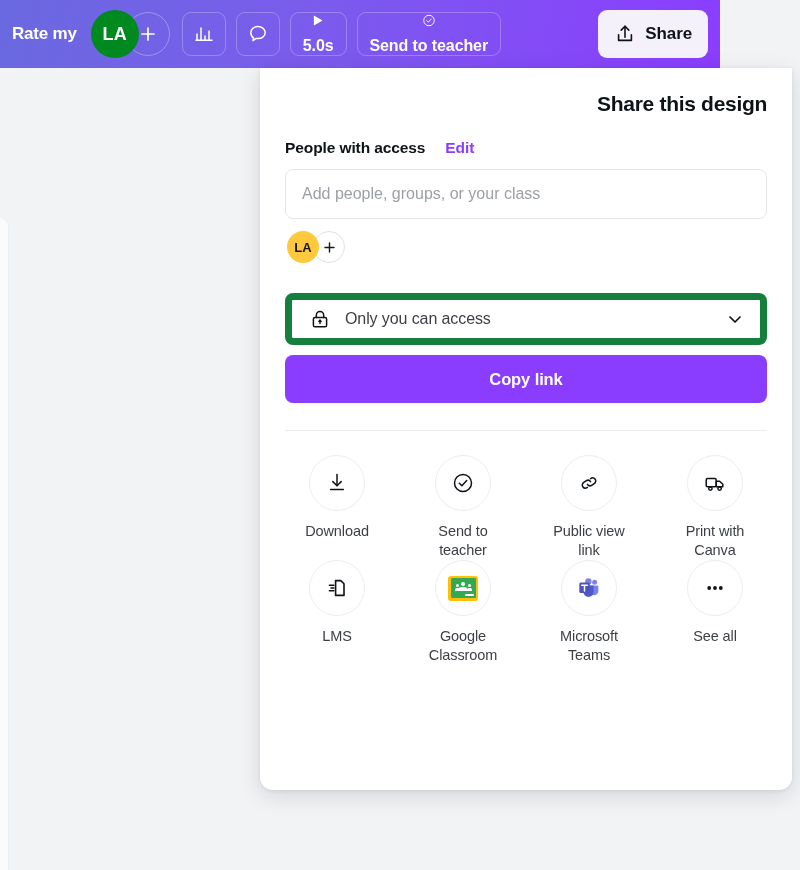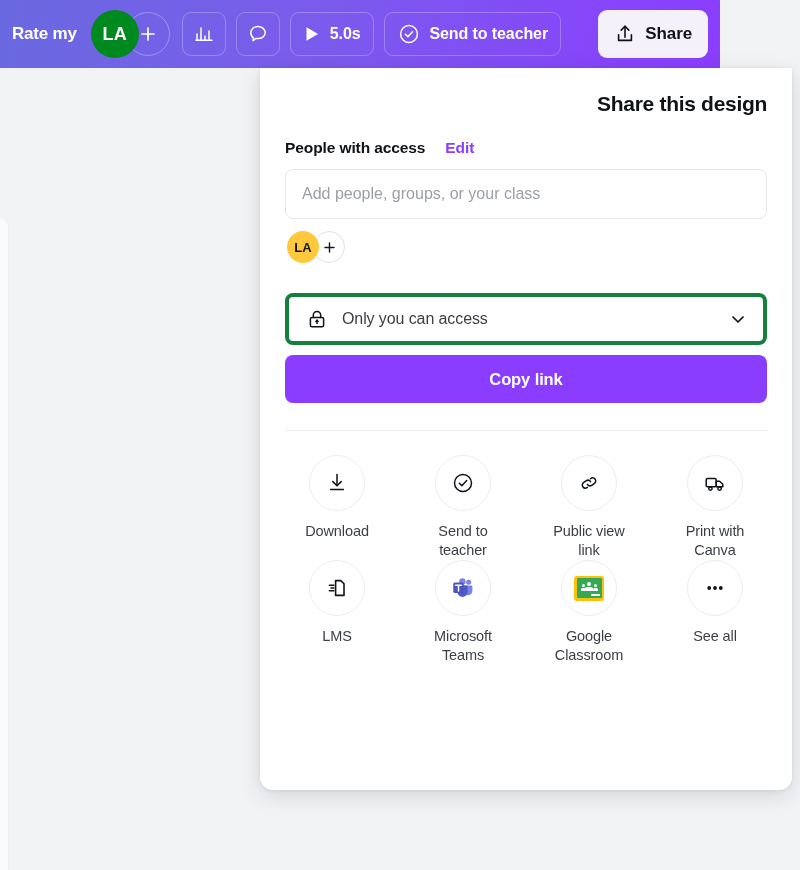--- a/index.html
+++ b/index.html
@@ -93,20 +93,21 @@
     height: 44px;
     border-radius: 9px;
     border: 1.5px solid rgba(255,255,255,0.26);
     display: flex;
     align-items: center;
     justify-content: center;
     color: #fff;
     background: transparent;
     padding: 0 12px;
     gap: 9px;
+    flex-direction: column;
   }
   .tb-btn.square { width: 44px; padding: 0; }
   .tb-btn .lbl {
     font-size: 16px;
     font-weight: bold;
     white-space: nowrap;
     letter-spacing: -0.1px;
   }
   .tb-btn svg { display: block; }
 
@@ -225,21 +226,21 @@
     font-size: 16.5px;
     font-weight: bold;
     color: #0e1318;
     letter-spacing: -0.2px;
     margin-bottom: 13px;
   }
 
   #access-select {
     width: 100%;
     height: 52px;
-    border: 4px solid #15803d;
+    border: 7px solid #15803d;
     border-radius: 8px;
     display: flex;
     align-items: center;
     padding: 0 14px 0 16px;
     gap: 13px;
     background: #fff;
   }
   #access-select .sel-text {
     flex: 1;
     font-size: 16px;
@@ -478,51 +479,51 @@
         <svg width="26" height="26" viewBox="0 0 26 26">
           <path d="M11.6 5.6h5.2l3.2 3.2v11.6h-8.4z" fill="none" stroke="#0e1318" stroke-width="1.6" stroke-linejoin="round"></path>
           <path d="M5.4 10.2h4.4M7 13h2.8M5.4 15.8h4.4" stroke="#0e1318" stroke-width="1.6" stroke-linecap="round"></path>
         </svg>
       </div>
       <div class="action-label">LMS</div>
     </div>
 
     <div class="action-item">
       <div class="action-circle">
-        <svg width="28" height="28" viewBox="0 0 28 28">
-          <circle cx="19.6" cy="8.2" r="2.5" fill="#7b83eb"></circle>
-          <circle cx="13.4" cy="7.4" r="3.2" fill="#7b83eb"></circle>
-          <path d="M15.6 11.4h6.8a1 1 0 0 1 1 1v4.4a4.4 4.4 0 0 1-8.8 0v-4.4a1 1 0 0 1 1-1z" fill="#7b83eb"></path>
-          <path d="M9.4 11.4h8.2a1 1 0 0 1 1 1v5.4a5.1 5.1 0 0 1-10.2 0v-5.4a1 1 0 0 1 1-1z" fill="#5059c9"></path>
-          <rect x="4.3" y="8.6" width="10.4" height="10.4" rx="1.5" fill="#4b53bc"></rect>
-          <path d="M6.6 11.3h5.8M9.5 11.3v5.6" stroke="#ffffff" stroke-width="1.5" stroke-linecap="round"></path>
-        </svg>
-      </div>
-      <div class="action-label">Microsoft Teams</div>
-    </div>
-
-    <div class="action-item">
-      <div class="action-circle">
         <div class="gc-icon">
           <div class="gc-inner">
             <div class="gc-p" style="width:4px;height:4px;left:10.5px;top:4px;"></div>
             <div class="gc-bar" style="width:8px;height:4px;left:8.5px;top:9px;border-radius:2px 2px 0 0;"></div>
             <div class="gc-p" style="width:3px;height:3px;left:5px;top:6px;"></div>
             <div class="gc-bar" style="width:5px;height:3px;left:4px;top:10px;border-radius:1.5px 1.5px 0 0;"></div>
             <div class="gc-p" style="width:3px;height:3px;left:17px;top:6px;"></div>
             <div class="gc-bar" style="width:5px;height:3px;left:16px;top:10px;border-radius:1.5px 1.5px 0 0;"></div>
             <div class="gc-bar" style="width:9px;height:2px;left:14px;top:15.5px;"></div>
           </div>
         </div>
       </div>
       <div class="action-label">Google Classroom</div>
     </div>
 
     <div class="action-item">
       <div class="action-circle">
+        <svg width="28" height="28" viewBox="0 0 28 28">
+          <circle cx="19.6" cy="8.2" r="2.5" fill="#7b83eb"></circle>
+          <circle cx="13.4" cy="7.4" r="3.2" fill="#7b83eb"></circle>
+          <path d="M15.6 11.4h6.8a1 1 0 0 1 1 1v4.4a4.4 4.4 0 0 1-8.8 0v-4.4a1 1 0 0 1 1-1z" fill="#7b83eb"></path>
+          <path d="M9.4 11.4h8.2a1 1 0 0 1 1 1v5.4a5.1 5.1 0 0 1-10.2 0v-5.4a1 1 0 0 1 1-1z" fill="#5059c9"></path>
+          <rect x="4.3" y="8.6" width="10.4" height="10.4" rx="1.5" fill="#4b53bc"></rect>
+          <path d="M6.6 11.3h5.8M9.5 11.3v5.6" stroke="#ffffff" stroke-width="1.5" stroke-linecap="round"></path>
+        </svg>
+      </div>
+      <div class="action-label">Microsoft Teams</div>
+    </div>
+
+    <div class="action-item">
+      <div class="action-circle">
         <svg width="26" height="26" viewBox="0 0 26 26">
           <circle cx="7.2" cy="13" r="1.9" fill="#0e1318"></circle>
           <circle cx="13" cy="13" r="1.9" fill="#0e1318"></circle>
           <circle cx="18.8" cy="13" r="1.9" fill="#0e1318"></circle>
         </svg>
       </div>
       <div class="action-label">See all</div>
     </div>
 
   </div>

